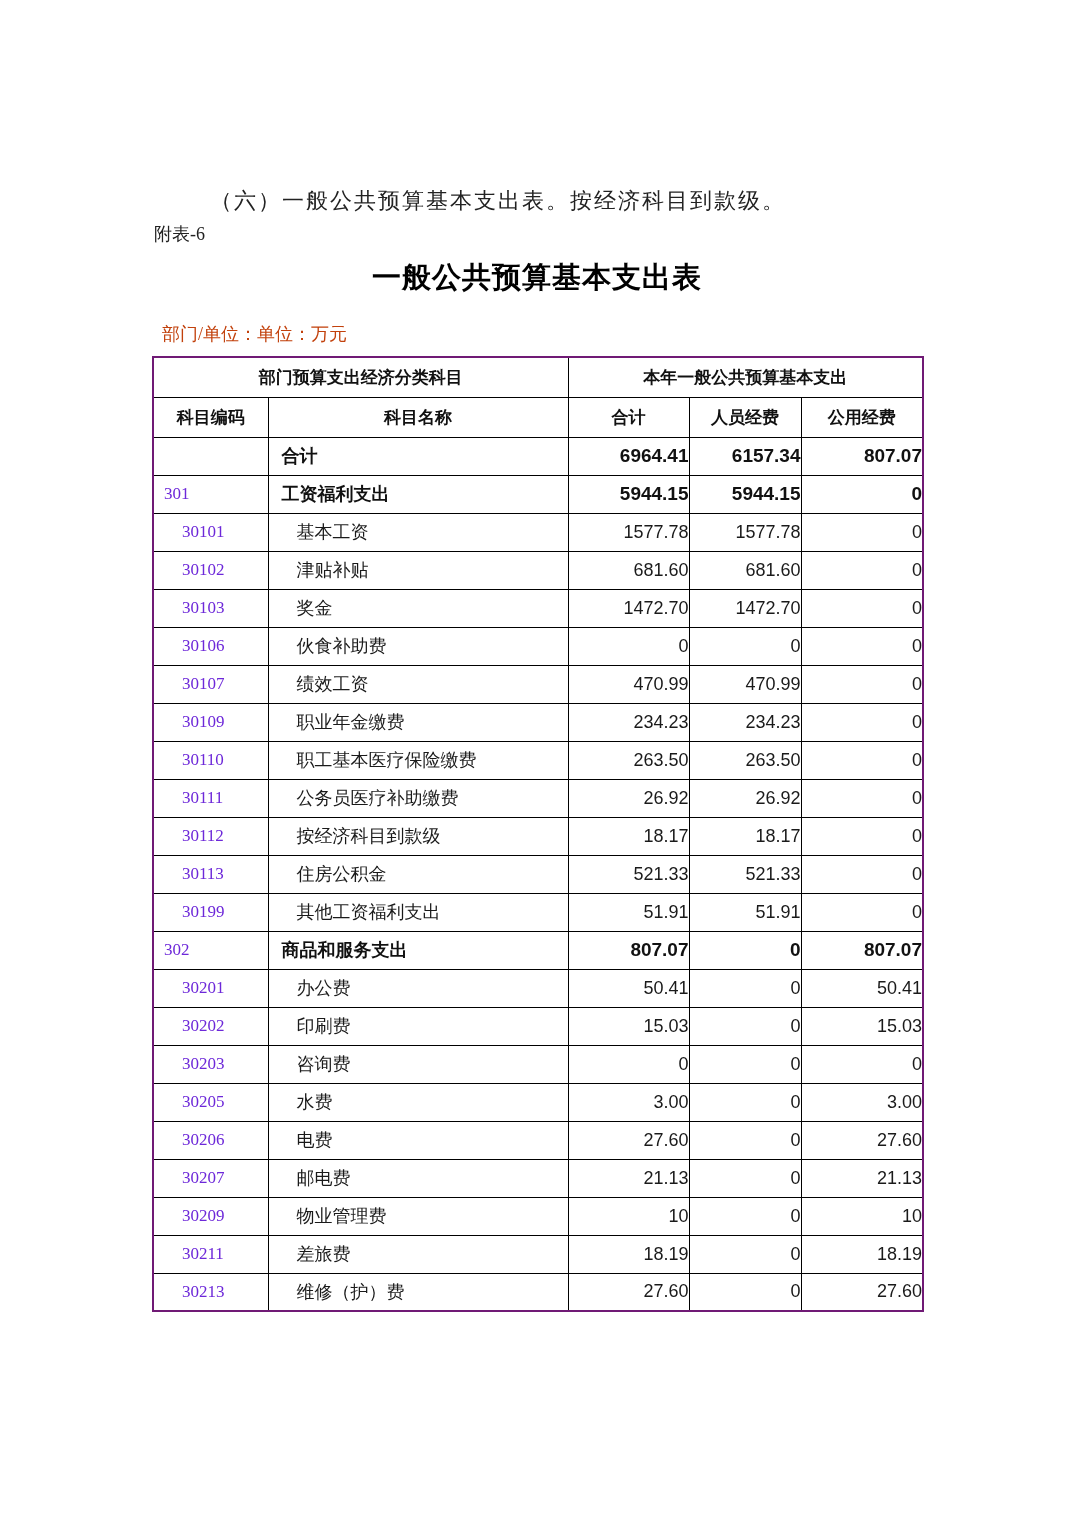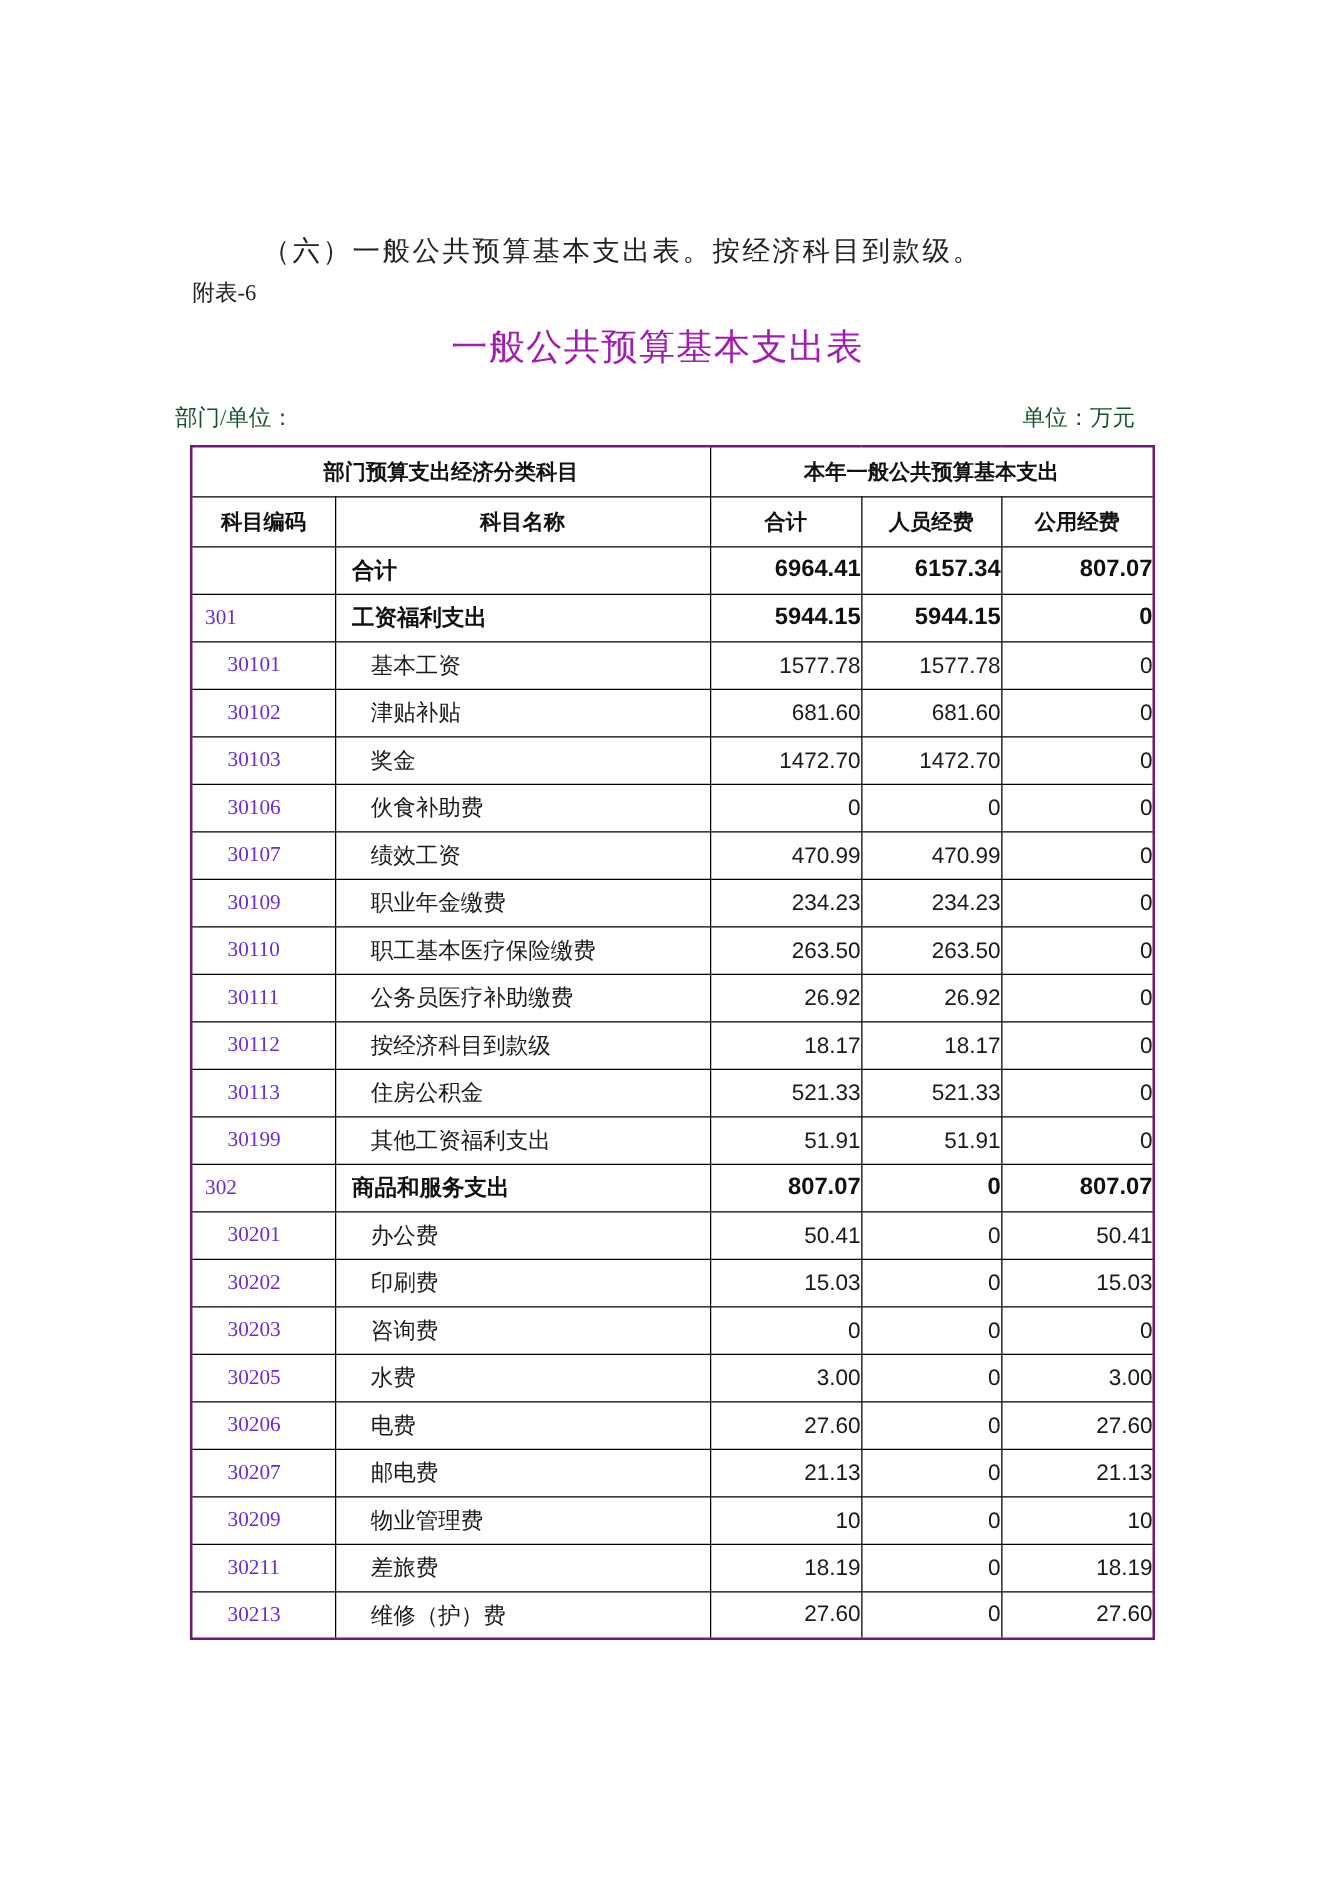--- a/index.html
+++ b/index.html
@@ -28,40 +28,40 @@
   .attach {
     position: absolute;
     left: 154px;
     top: 222px;
     margin: 0;
     font-size: 18px;
     color: #222;
   }
   .title {
     position: absolute;
-    left: 141px;
+    left: 152px;
     top: 258px;
     width: 770px;
     margin: 0;
     text-align: center;
     font-family: "Liberation Sans", "DejaVu Sans", sans-serif;
-    font-weight: normal;
+    font-weight: bold;
     font-size: 29px;
     letter-spacing: 1px;
-    color: #a21caf;
+    color: #000000;
   }
   .meta {
     position: absolute;
-    left: 140px;
+    left: 162px;
     top: 322px;
     width: 768px;
     display: flex;
-    justify-content: space-between;
-    font-size: 18px;
-    color: #14532d;
+    justify-content: flex-start;
+    font-size: 18px;
+    color: #c2410c;
   }
   table.budget {
     position: absolute;
     left: 152px;
     top: 356px;
     width: 770px;
     border-collapse: collapse;
     table-layout: fixed;
   }
   table.budget th,

